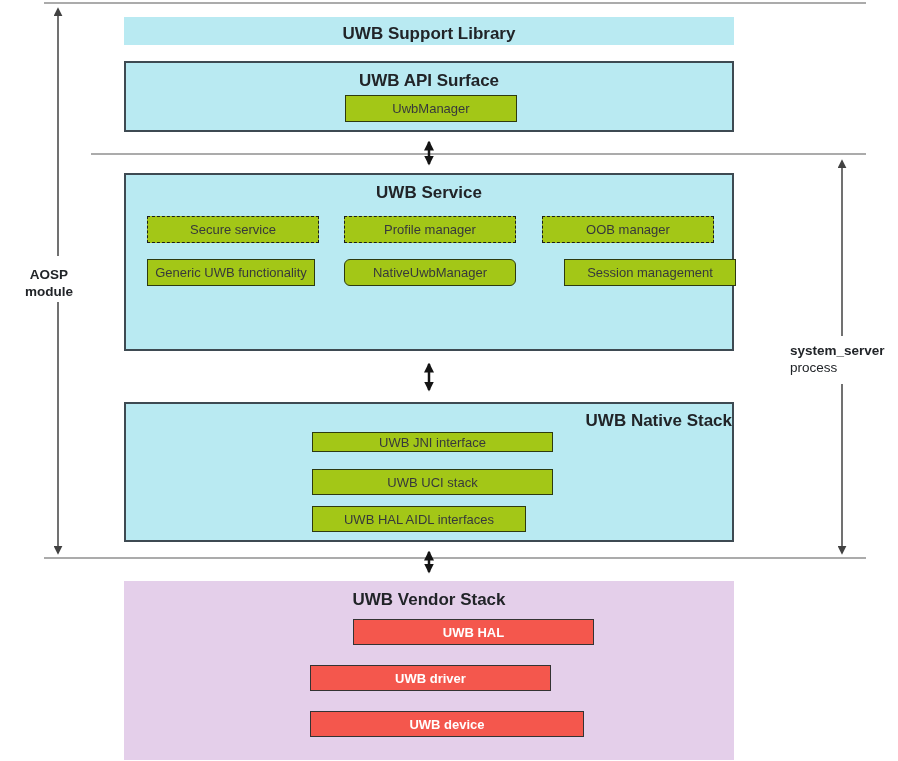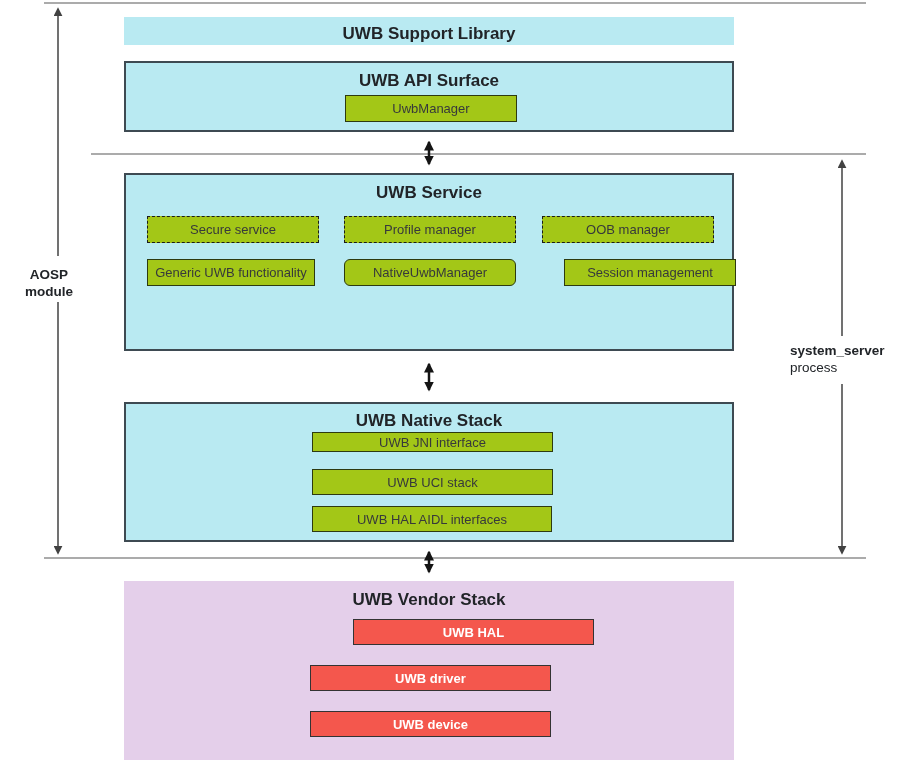--- a/index.html
+++ b/index.html
@@ -117,26 +117,26 @@
     <div class="module dashed" style="left:218px; top:41px; width:172px; height:27px;">Profile manager</div>
     <div class="module dashed" style="left:416px; top:41px; width:172px; height:27px;">OOB manager</div>
 
     <div class="module" style="left:21px; top:84px; width:168px; height:27px;">Generic UWB functionality</div>
     <div class="module" style="left:218px; top:84px; width:172px; height:27px;border-radius:6px;">NativeUwbManager</div>
     <div class="module" style="left:416px; top:84px; width:172px; height:27px;margin-left:22px;">Session management</div>
 
   </div>
 
   <div class="layer-box bg-cyan bordered" style="left:124px; top:402px; width:610px; height:140px;">
-    <div class="layer-title" style="top:7px;">UWB Native Stack</div>
+    <div class="layer-title" style="top:7px;text-align:right;">UWB Native Stack</div>
     <div class="module" style="left:186px; top:28px; width:241px; height:20px;">UWB JNI interface</div>
     <div class="module" style="left:186px; top:65px; width:241px; height:26px;">UWB UCI stack</div>
-    <div class="module" style="left:186px; top:102px; width:240px; height:26px;">UWB HAL AIDL interfaces</div>
+    <div class="module" style="left:186px; top:102px; width:214px; height:26px;">UWB HAL AIDL interfaces</div>
   </div>
 
   <div class="layer-box bg-purple" style="left:124px; top:581px; width:610px; height:179px;">
     <div class="layer-title" style="top:9px;">UWB Vendor Stack</div>
     <div class="module red" style="left:186px; top:38px; width:241px; height:26px;margin-left:43px;">UWB HAL</div>
     <div class="module red" style="left:186px; top:84px; width:241px; height:26px;">UWB driver</div>
-    <div class="module red" style="left:186px; top:130px; width:241px; height:26px;">UWB device</div>
+    <div class="module red" style="left:186px; top:130px; width:274px; height:26px;">UWB device</div>
   </div>
 
 </div>
 
 </body></html>

